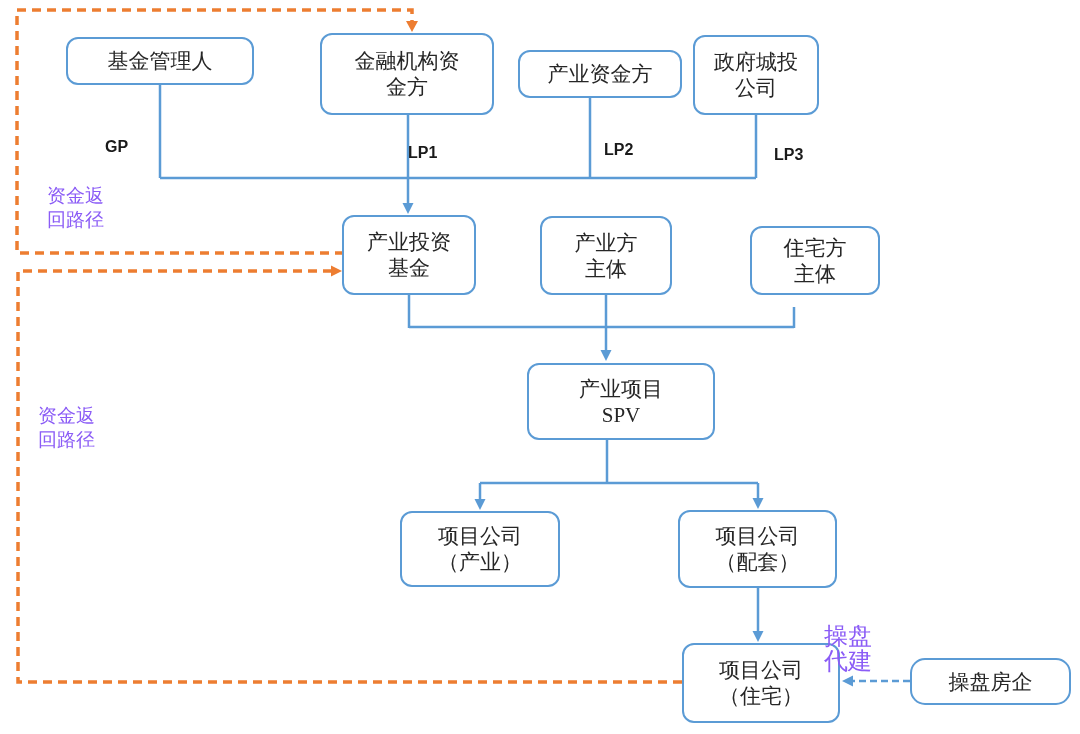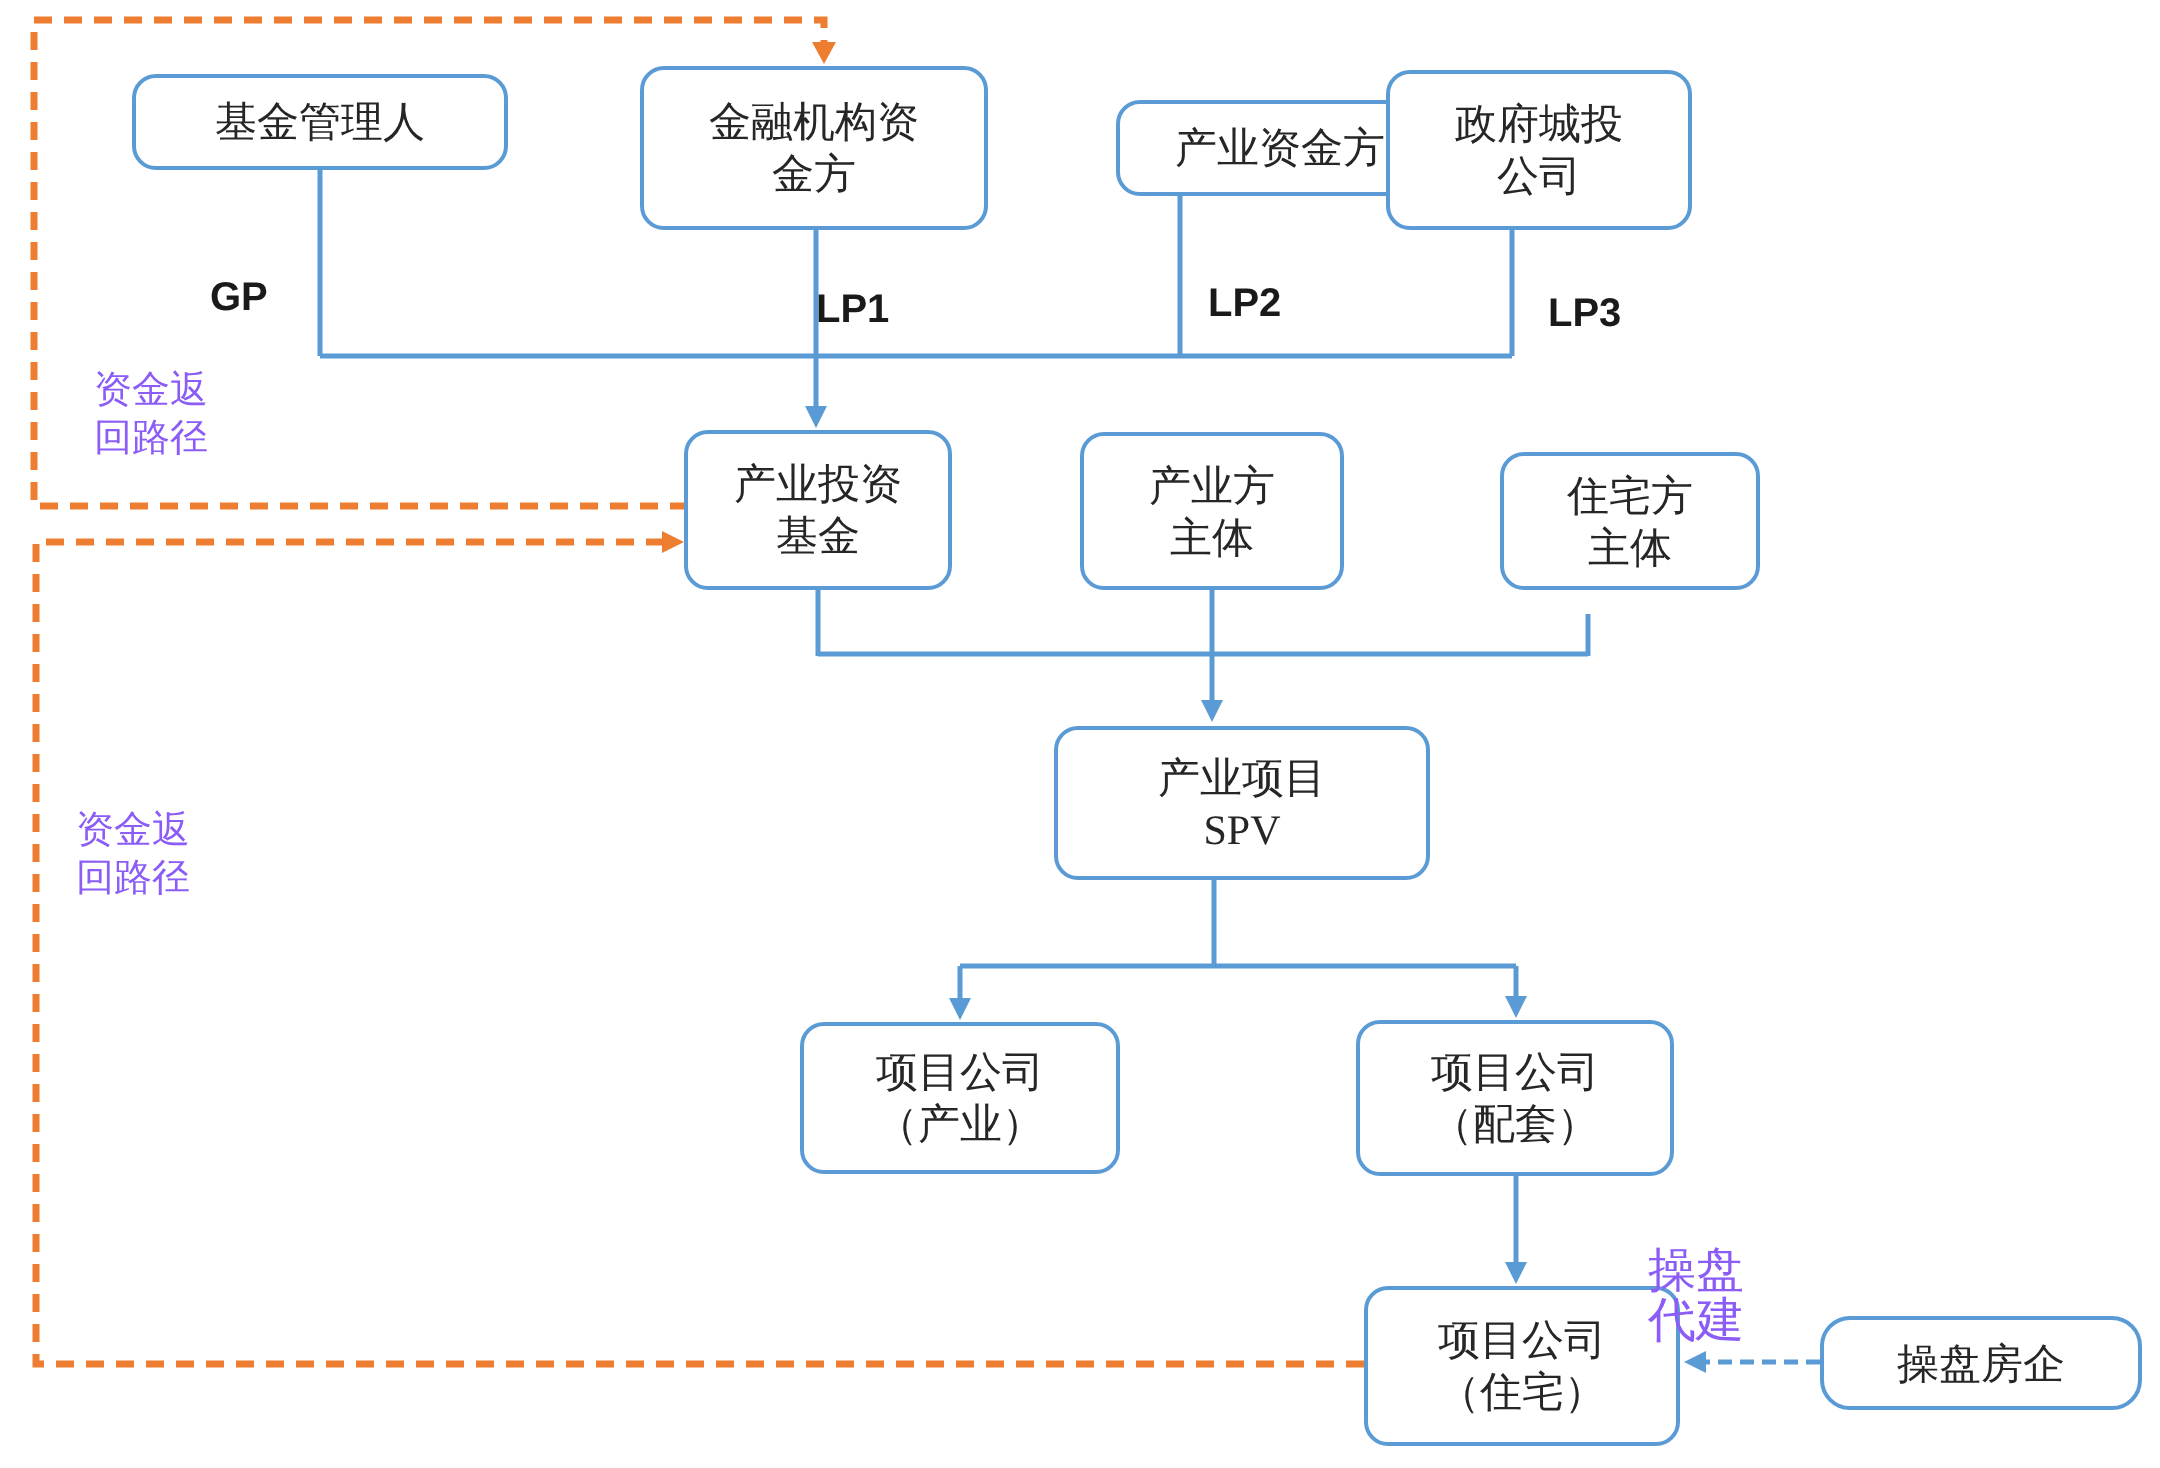--- a/index.html
+++ b/index.html
@@ -57,35 +57,35 @@
     flex-direction: column;
     align-items: center;
     justify-content: center;
     text-align: center;
     font-size: 21px;
     line-height: 26px;
     color: var(--text);
   }
   .n-fund-manager      { left: 66px;  top: 37px;  width: 188px; height: 48px; }
   .n-fin               { left: 320px; top: 33px;  width: 174px; height: 82px; }
-  .n-industry-capital  { left: 518px; top: 50px;  width: 164px; height: 48px; margin-left: 40px; }
-  .n-gov               { left: 693px; top: 35px;  width: 153px; height: 80px; }
+  .n-industry-capital  { left: 518px; top: 50px;  width: 164px; height: 48px; }
+  .n-gov               { left: 693px; top: 35px;  width: 126px; height: 80px; }
   .n-fund              { left: 342px; top: 215px; width: 134px; height: 80px; }
   .n-industry-entity   { left: 540px; top: 216px; width: 132px; height: 79px; }
   .n-res-entity        { left: 750px; top: 226px; width: 130px; height: 69px; }
   .n-spv               { left: 527px; top: 363px; width: 188px; height: 77px; }
   .n-proj-industry     { left: 400px; top: 511px; width: 160px; height: 76px; }
   .n-proj-support      { left: 678px; top: 510px; width: 159px; height: 78px; }
   .n-proj-res          { left: 682px; top: 643px; width: 158px; height: 80px; }
   .n-operator          { left: 910px; top: 658px; width: 161px; height: 47px; border-radius: 15px; }
   .edge-label {
     position: absolute;
     font-family: "Liberation Sans", "DejaVu Sans", sans-serif;
     font-weight: 600;
-    font-size: 20px;
+    font-size: 16px;
     color: #1a1a1a;
   }
   .el-gp  { left: 105px; top: 138px; }
   .el-lp1 { left: 408px; top: 144px; }
   .el-lp2 { left: 604px; top: 141px; }
   .el-lp3 { left: 774px; top: 146px; }
   .annotation {
     position: absolute;
     font-size: 19px;
     line-height: 24px;

